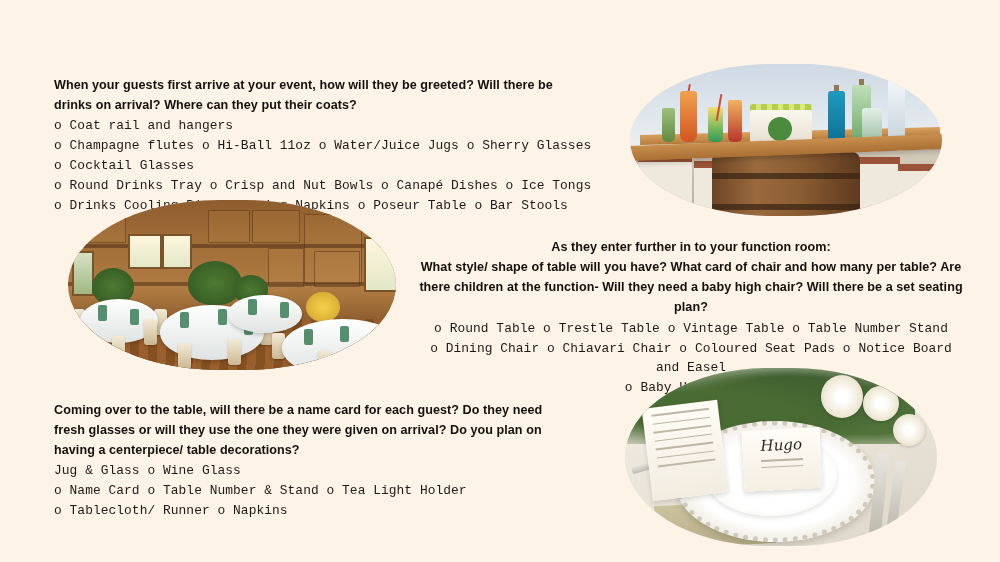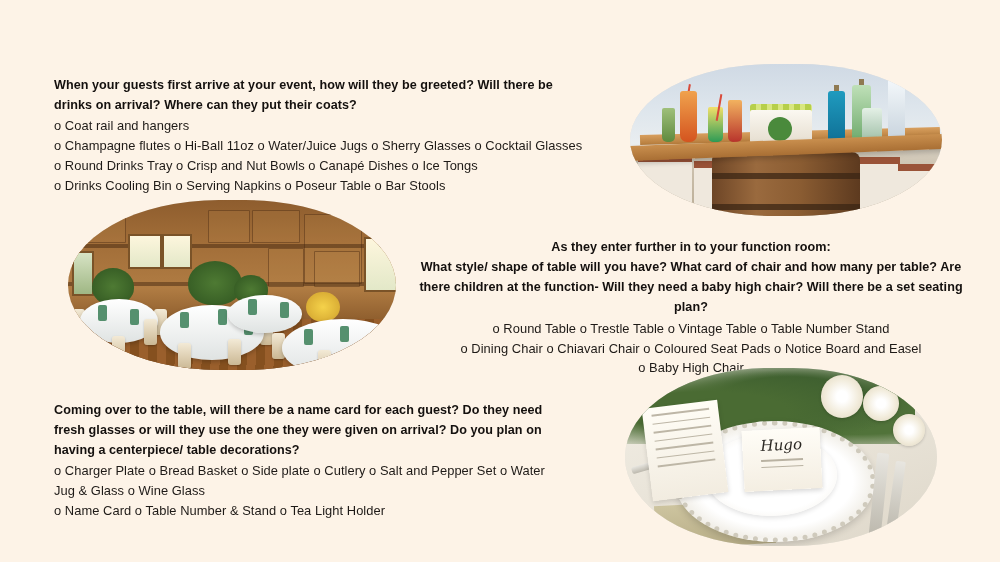--- a/index.html
+++ b/index.html
@@ -20,21 +20,21 @@
     color:#D32254;
   }
 
   .block{position:absolute;}
   .q{
     font-size:12.6px;font-weight:bold;color:#14100E;
     line-height:1.52;margin:0 0 1px 0;letter-spacing:0.05px;
   }
   .item{
     font-size:12.9px;font-weight:normal;color:#1E1A17;
-    line-height:1.545;margin:0;letter-spacing:0.05px;
+    line-height:1.545;margin:0;letter-spacing:0.05px;font-family:Liberation Mono, monospace;
   }
 
   
   #block-arrival{left:54px;top:76px;width:540px;}
   #block-room{left:417px;top:238px;width:548px;text-align:center;}
   #block-table{left:54px;top:401px;width:520px;}
 
   
   .photo{
     position:absolute;overflow:hidden;
@@ -285,23 +285,23 @@
     <p class="q">plan?</p>
     <p class="item">o Round Table o Trestle Table o Vintage Table o Table Number Stand</p>
     <p class="item">o Dining Chair o Chiavari Chair o Coloured Seat Pads o Notice Board and Easel</p>
     <p class="item">o Baby High Chair</p>
   </div>
 
   <div class="block" id="block-table">
     <p class="q">Coming over to the table, will there be a name card for each guest? Do they need</p>
     <p class="q">fresh glasses or will they use the one they were given on arrival? Do you plan on</p>
     <p class="q">having a centerpiece/ table decorations?</p>
-    <p class="item">o Charger Plate o Bread Basket o Side plate o Cutlery o Salt and Pepper Set o Water</p>
     <p class="item">Jug &amp; Glass o Wine Glass</p>
     <p class="item">o Name Card o Table Number &amp; Stand o Tea Light Holder</p>
+    <p class="item">o Tablecloth/ Runner o Napkins</p>
   </div>
 
   <div class="photo" id="photo-setting">
     <div class="inner">
       <div class="cloth"></div>
       <div class="runner"></div>
       <div class="greens"></div>
       <div class="rose r1"></div>
       <div class="rose r2"></div>
       <div class="rose r3"></div>

